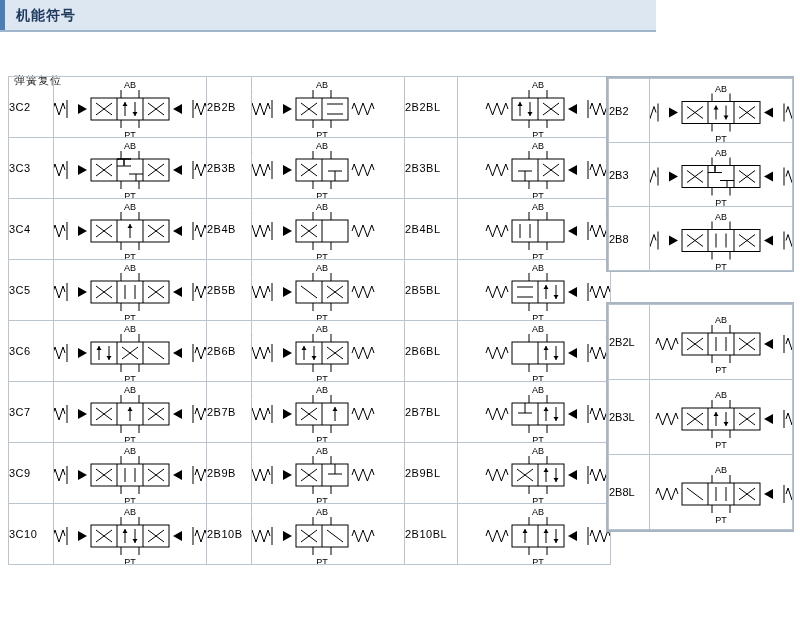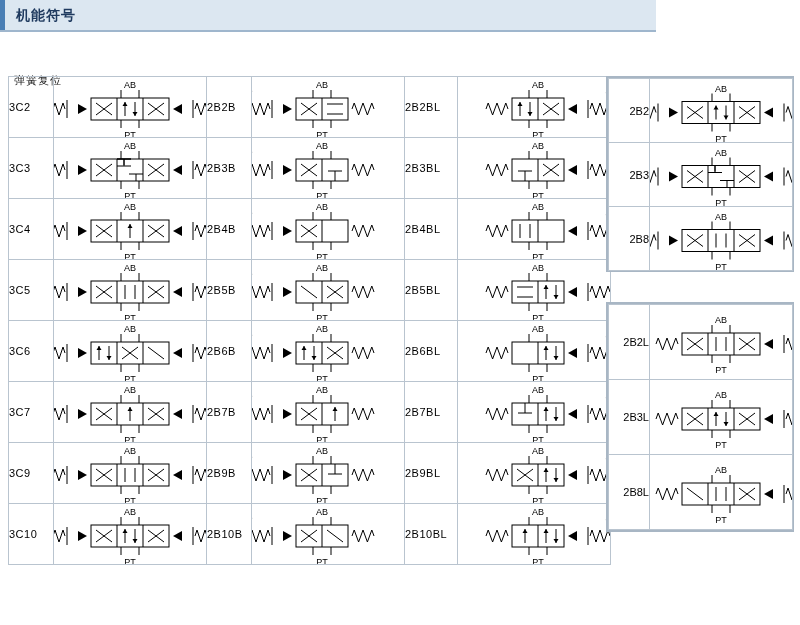--- a/index.html
+++ b/index.html
@@ -60,21 +60,21 @@
     vertical-align:middle;padding:0;
   }
   .side-wrap{
     position:absolute;
     border:2px solid #a8b6c4;
     background:#fff;
     box-sizing:border-box;
   }
   #side-top{left:606px;top:76px;width:188px;height:196px;}
   #side-bottom{left:606px;top:302px;width:188px;height:230px;}
-  .side-code{width:40px;text-align:right;font-size:11px;}
+  .side-code{width:40px;text-align:left;font-size:11px;}
   .side-sym{width:142px;}
 
   
   .sym{
     width:100%;height:100%;display:block;
   }
   .lbl{font-family:"Liberation Sans",sans-serif;font-size:9px;}
 </style>
 </head>
 <body>

